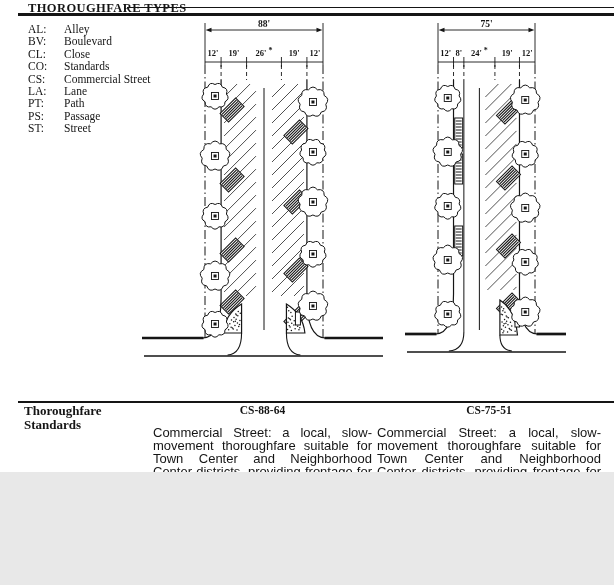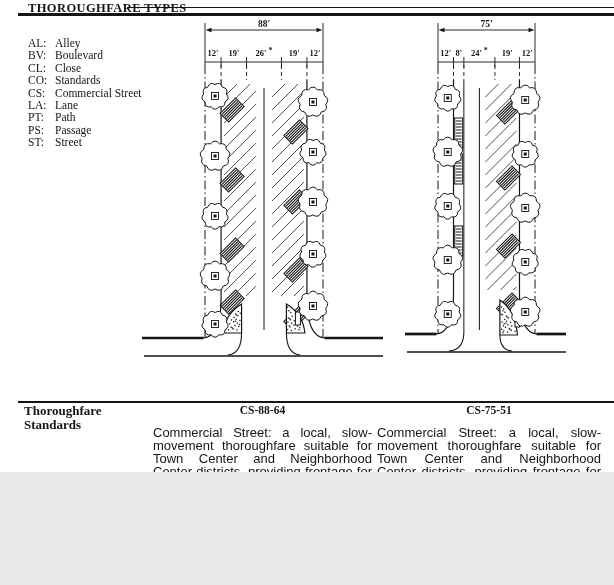--- a/index.html
+++ b/index.html
@@ -2,24 +2,24 @@
 <html><head>
 <meta charset="utf-8">
 <title>Thoroughfare Types</title>
 <style>
   html,body{margin:0;padding:0;background:#e8e8e8;}
   .page{position:relative;width:614px;height:472px;background:#ffffff;
         font-family:"Liberation Serif","DejaVu Serif",serif;color:#151515;overflow:hidden;margin:0 auto;}
   .title{position:absolute;left:28px;top:1px;font-size:12.5px;font-weight:bold;letter-spacing:.4px;}
   .rule-top-thin{position:absolute;left:127px;top:7px;width:487px;height:1px;background:#151515;}
   .rule-top-thick{position:absolute;left:18px;top:13px;width:596px;height:2.5px;background:#151515;}
-  .legend{position:absolute;left:28px;top:37px;font-size:11.5px;}
+  .legend{position:absolute;left:28px;top:23px;font-size:11.5px;}
   .legend-row{display:flex;height:12.4px;line-height:12.4px;}
   .legend-abbr{width:27px;}
-  .legend-label{}
+  .legend-label{margin-left:9px;}
   #diagram-canvas{position:absolute;left:0;top:0;pointer-events:none;}
   .standards-rule{position:absolute;left:18px;top:401px;width:596px;height:2px;background:#151515;}
   .standards-heading{position:absolute;left:24px;top:404px;font-size:13px;font-weight:bold;line-height:13.5px;}
   .col{position:absolute;top:404px;}
   .col-1{left:153px;width:219px;}
   .col-2{left:377px;width:224px;}
   .col-code{text-align:center;font-size:11.5px;font-weight:bold;}
   .col-desc{margin-top:11px;font-family:"Liberation Sans","DejaVu Sans",sans-serif;
             font-size:13px;line-height:12.9px;text-align:justify;}
 </style>

